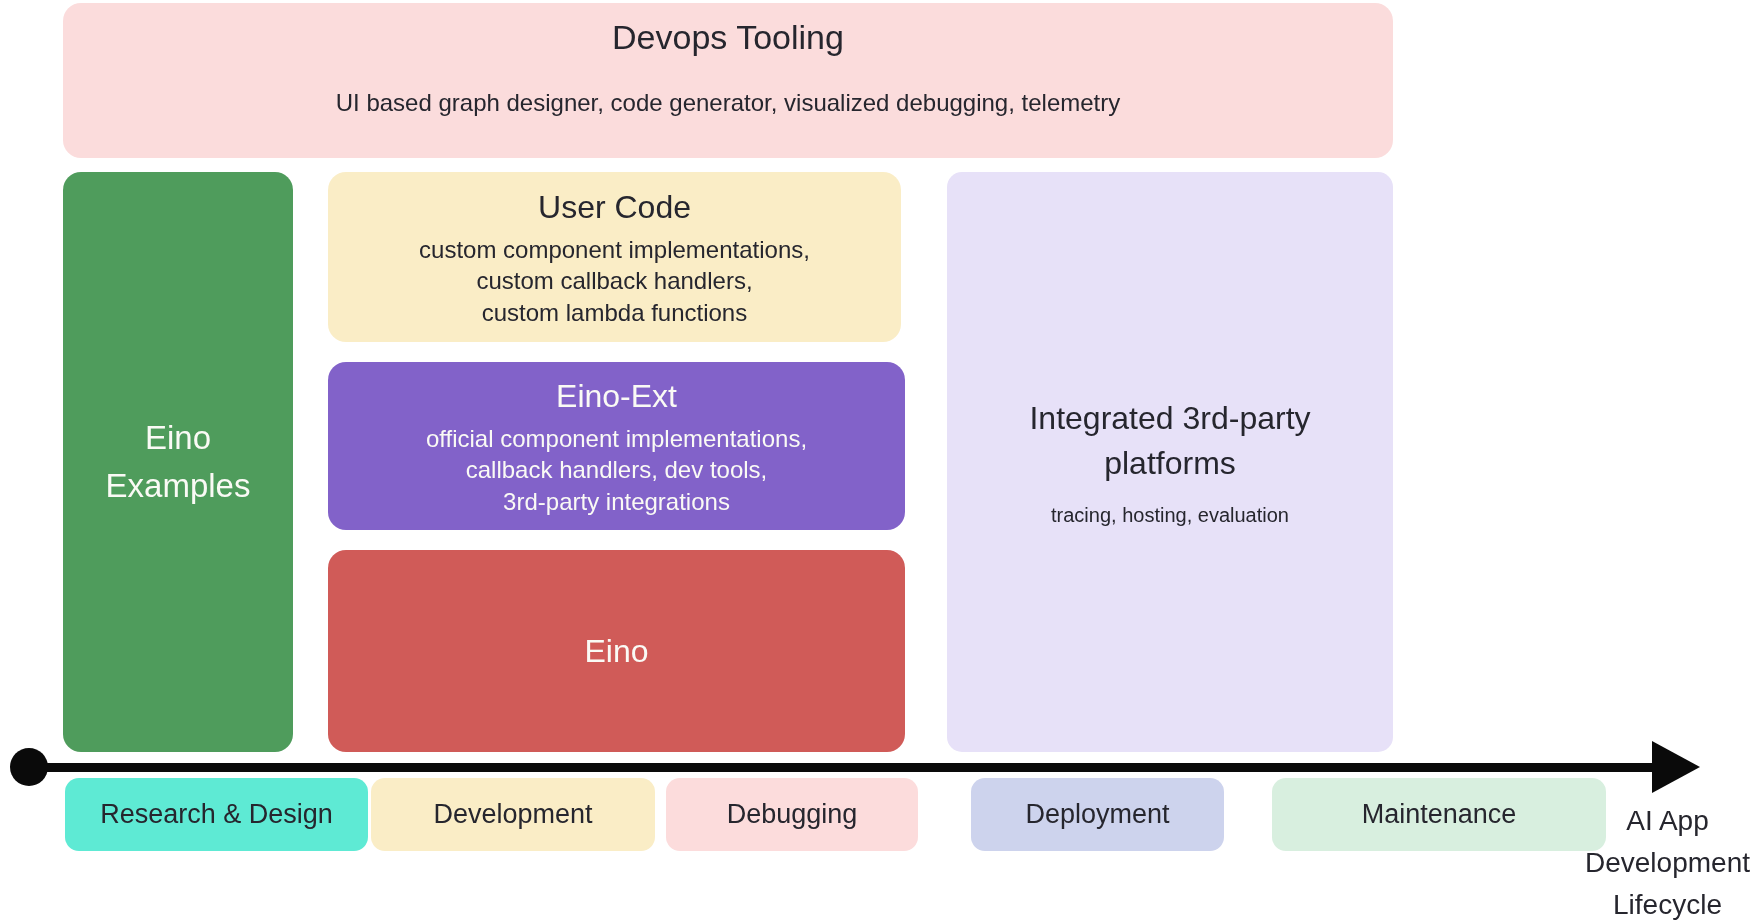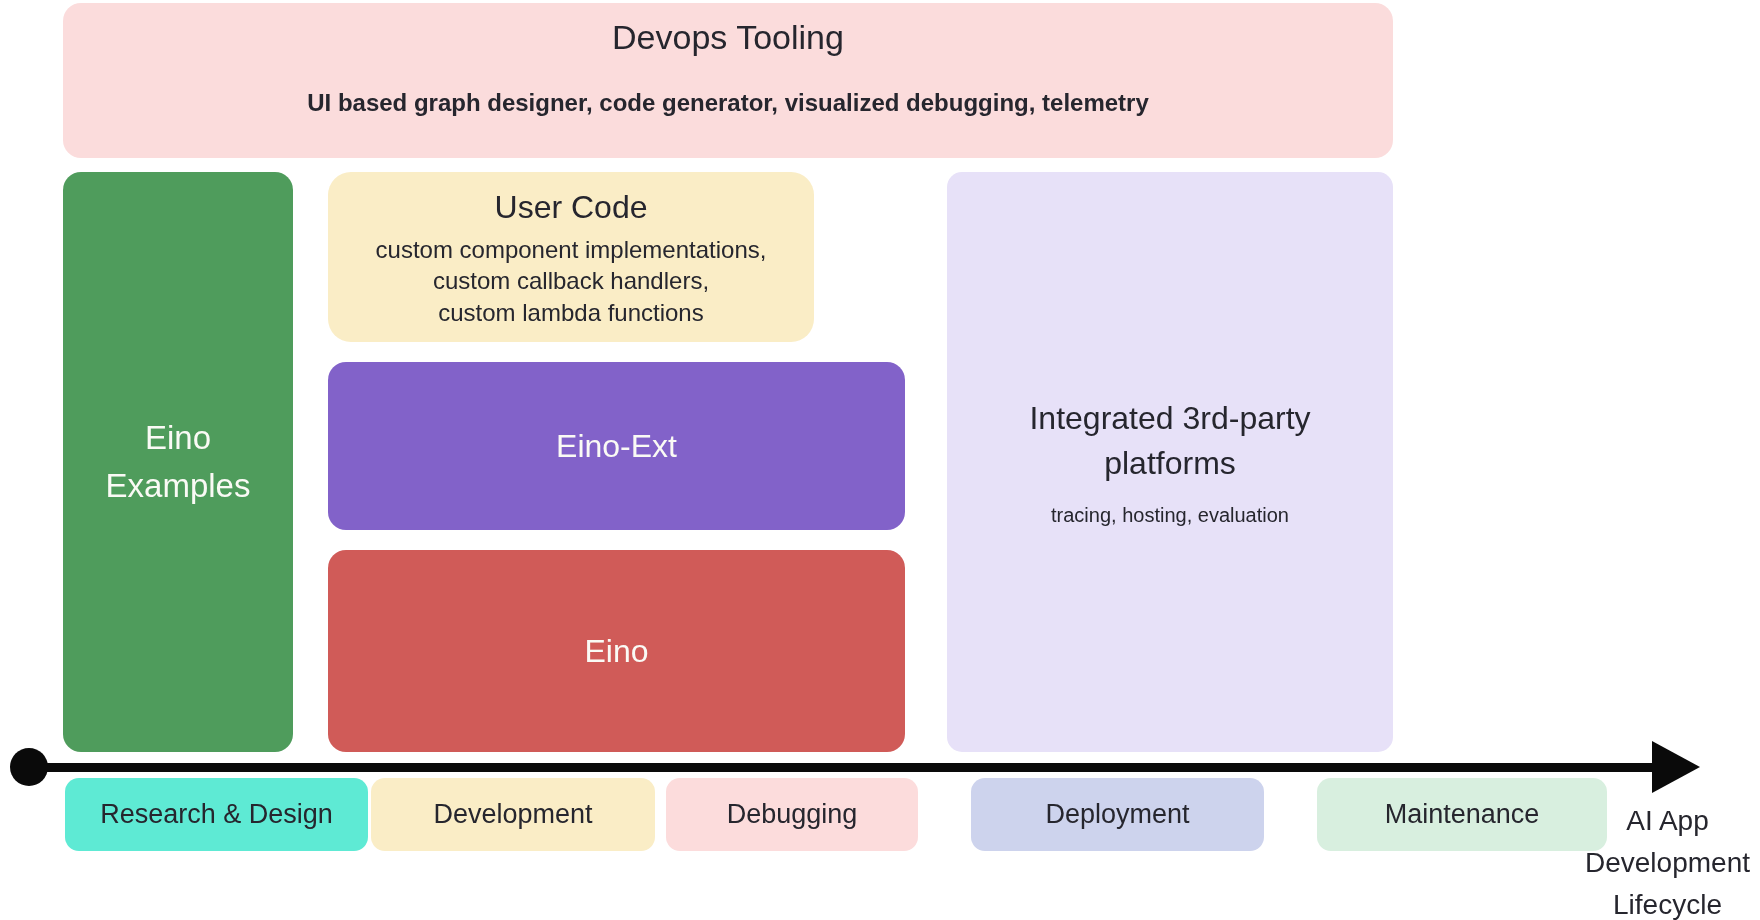--- a/index.html
+++ b/index.html
@@ -31,26 +31,26 @@
     line-height:1.33;
     white-space:pre-line;
     margin-top:4px;
   }
   .light { color:#FAFAF5; }
   .dark  { color:#26262E; }
 
   
   .devops    { left:63px;  top:3px;   width:1330px; height:155px; padding-bottom:28px;gap:17px; }
   .devops .box-title { font-size:34px; }
-  .devops .box-body  { margin-top:8px;font-weight:bold; }
+  .devops .box-body  { margin-top:8px; }
 
   .examples  { left:63px;  top:172px; width:230px;  height:580px; }
   .examples .box-title { font-size:33px; line-height:1.45; }
 
-  .usercode  { left:328px; top:172px; width:486px;  height:170px;border-radius:23px; }
+  .usercode  { left:328px; top:172px; width:573px;  height:170px; }
   .einoext   { left:328px; top:362px; width:577px;  height:168px; }
   .einocore  { left:328px; top:550px; width:577px;  height:202px; }
 
   .platforms { left:947px; top:172px; width:446px;  height:580px;border-radius:15px; }
   .platforms .box-body { font-size:20px; margin-top:16px; }
 
   
   .axis-dot {
     position:absolute; left:10px; top:748px;
     width:38px; height:38px; border-radius:50%;
@@ -70,22 +70,22 @@
   .phase-chip {
     position:absolute; top:778px; height:73px;
     border-radius:14px;
     display:flex; align-items:center; justify-content:center;
     font-size:27px;
     color:#26262E;
   }
   .chip-research    { left:65px;   width:303px; }
   .chip-development { left:371px;  width:284px; }
   .chip-debugging   { left:666px;  width:252px; }
-  .chip-deployment  { left:971px;  width:293px; }
-  .chip-maintenance { left:1272px; width:290px;margin-left:45px; }
+  .chip-deployment  { left:971px;  width:253px; }
+  .chip-maintenance { left:1272px; width:334px; }
 
   .axis-label {
     position:absolute; left:1575px; top:800px; width:185px;
     text-align:center;
     font-size:28px; line-height:42px;
     white-space:pre-line;
     color:#26262E;
   }
 </style>
 </head>
@@ -105,20 +105,23 @@
 
   <div class="box usercode" style="background-color: rgb(250, 237, 198);">
     <div class="box-title dark">User Code</div>
     <div class="box-body dark">custom component implementations,
 custom callback handlers,
 custom lambda functions</div>
   </div>
 
   <div class="box einoext" style="background-color: rgb(130, 98, 201);">
     <div class="box-title light">Eino-Ext</div>
+    <div class="box-body light">official component implementations,
+callback handlers, dev tools,
+3rd-party integrations</div>
   </div>
 
   <div class="box einocore" style="background-color: rgb(208, 91, 88);">
     <div class="box-title light">Eino</div>
   </div>
 
   <div class="box platforms" style="background-color: rgb(231, 225, 248);">
     <div class="box-title dark">Integrated 3rd-party
 platforms</div>
     <div class="box-body dark">tracing, hosting, evaluation</div>

